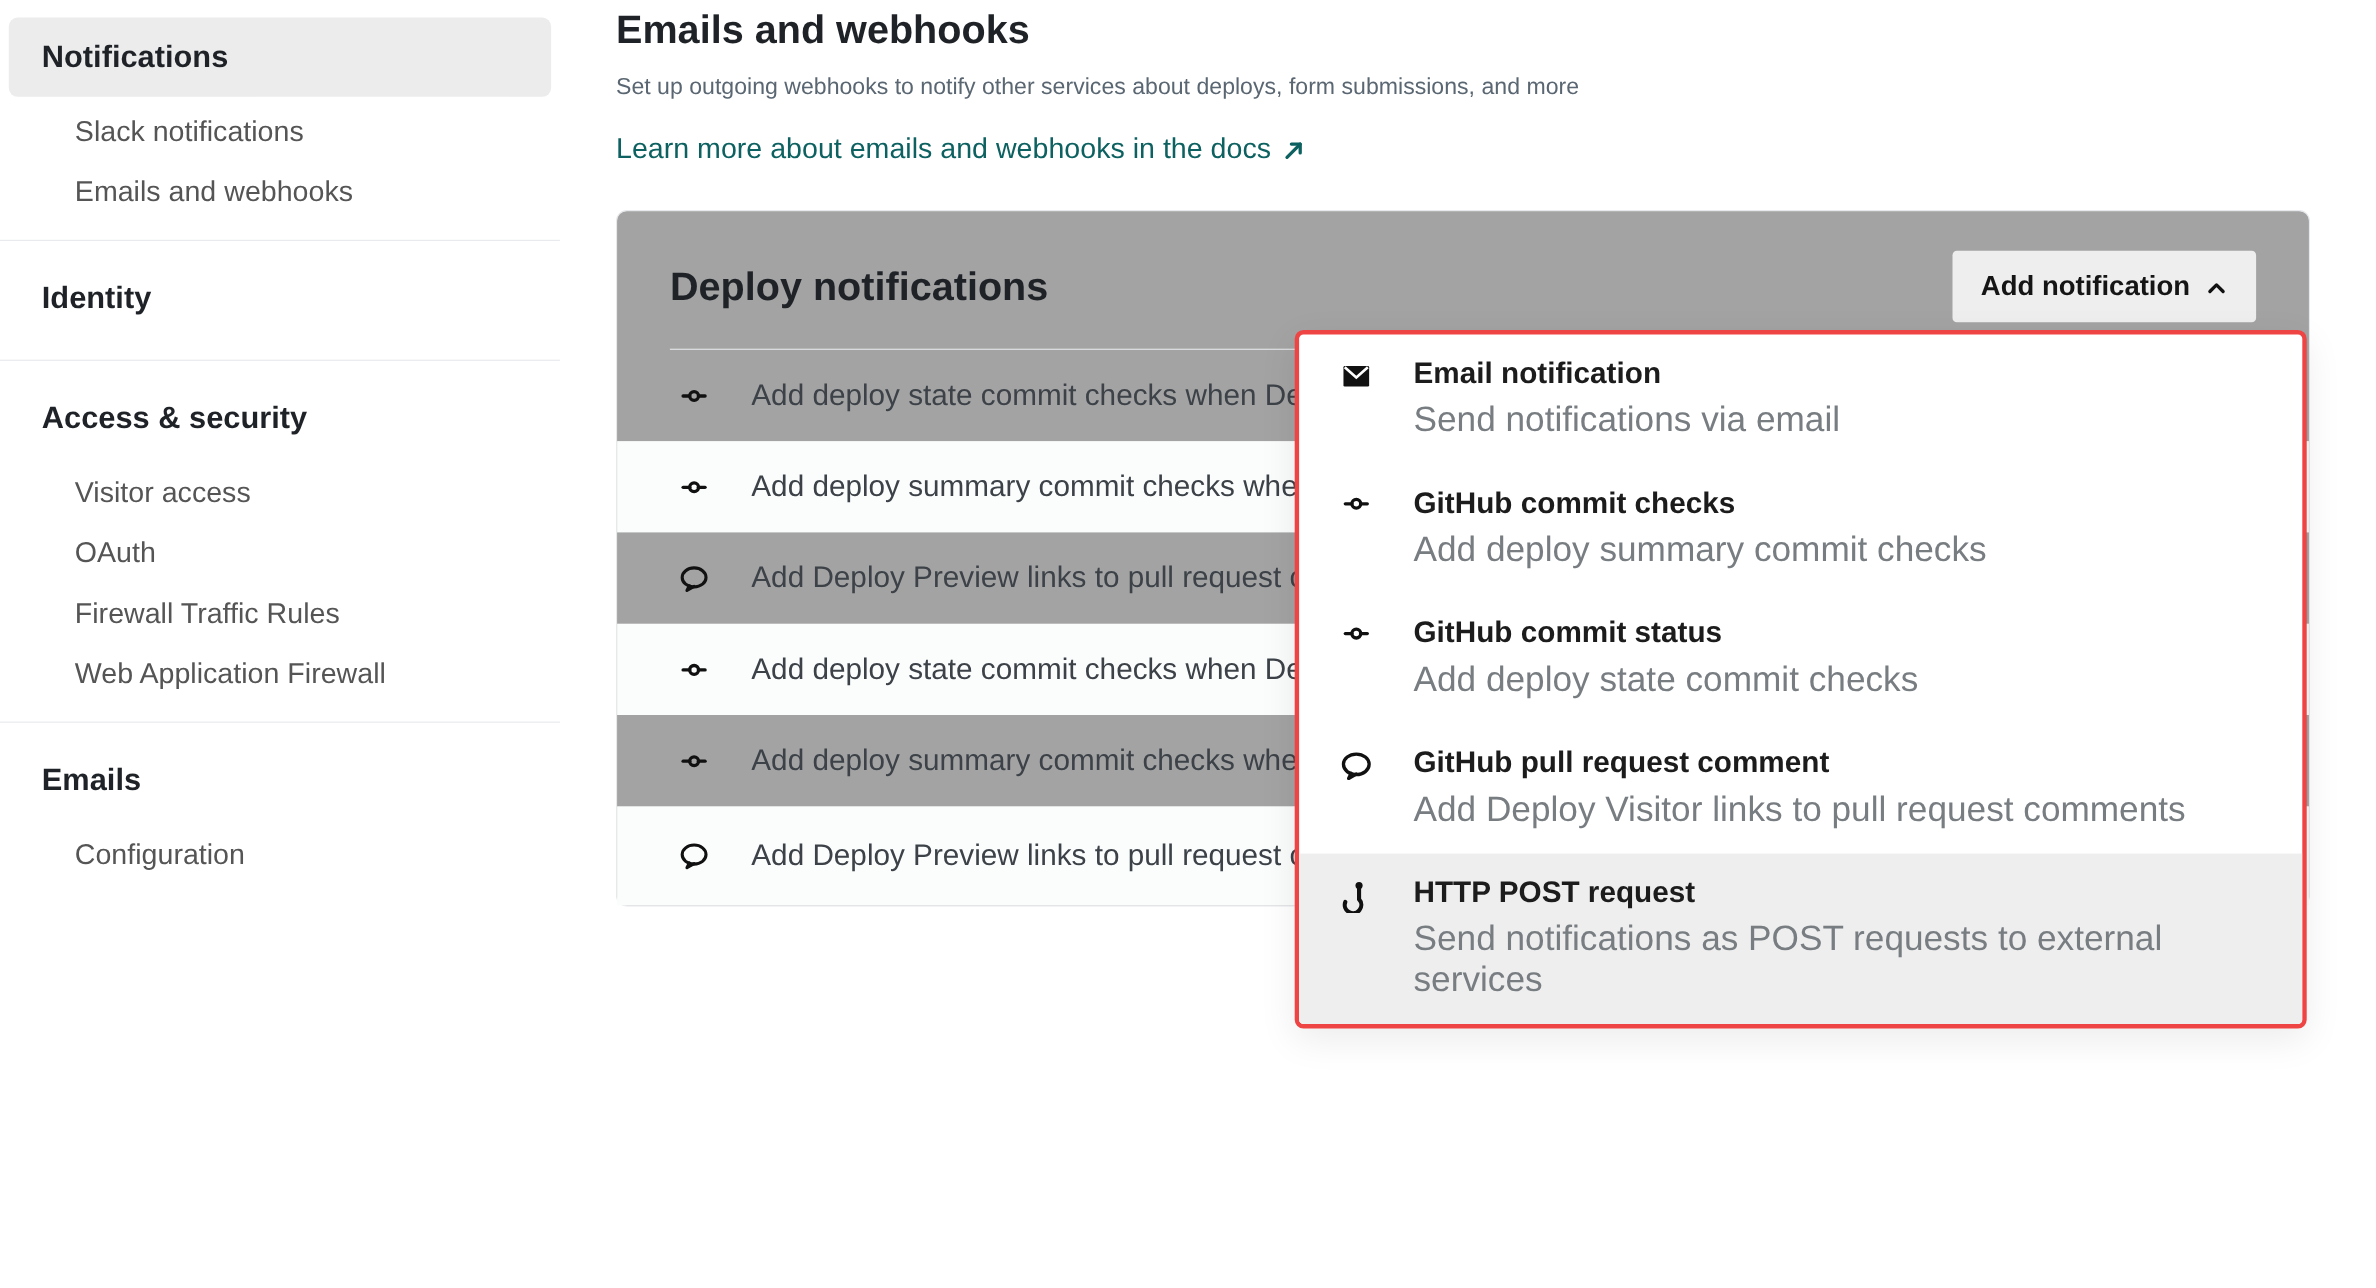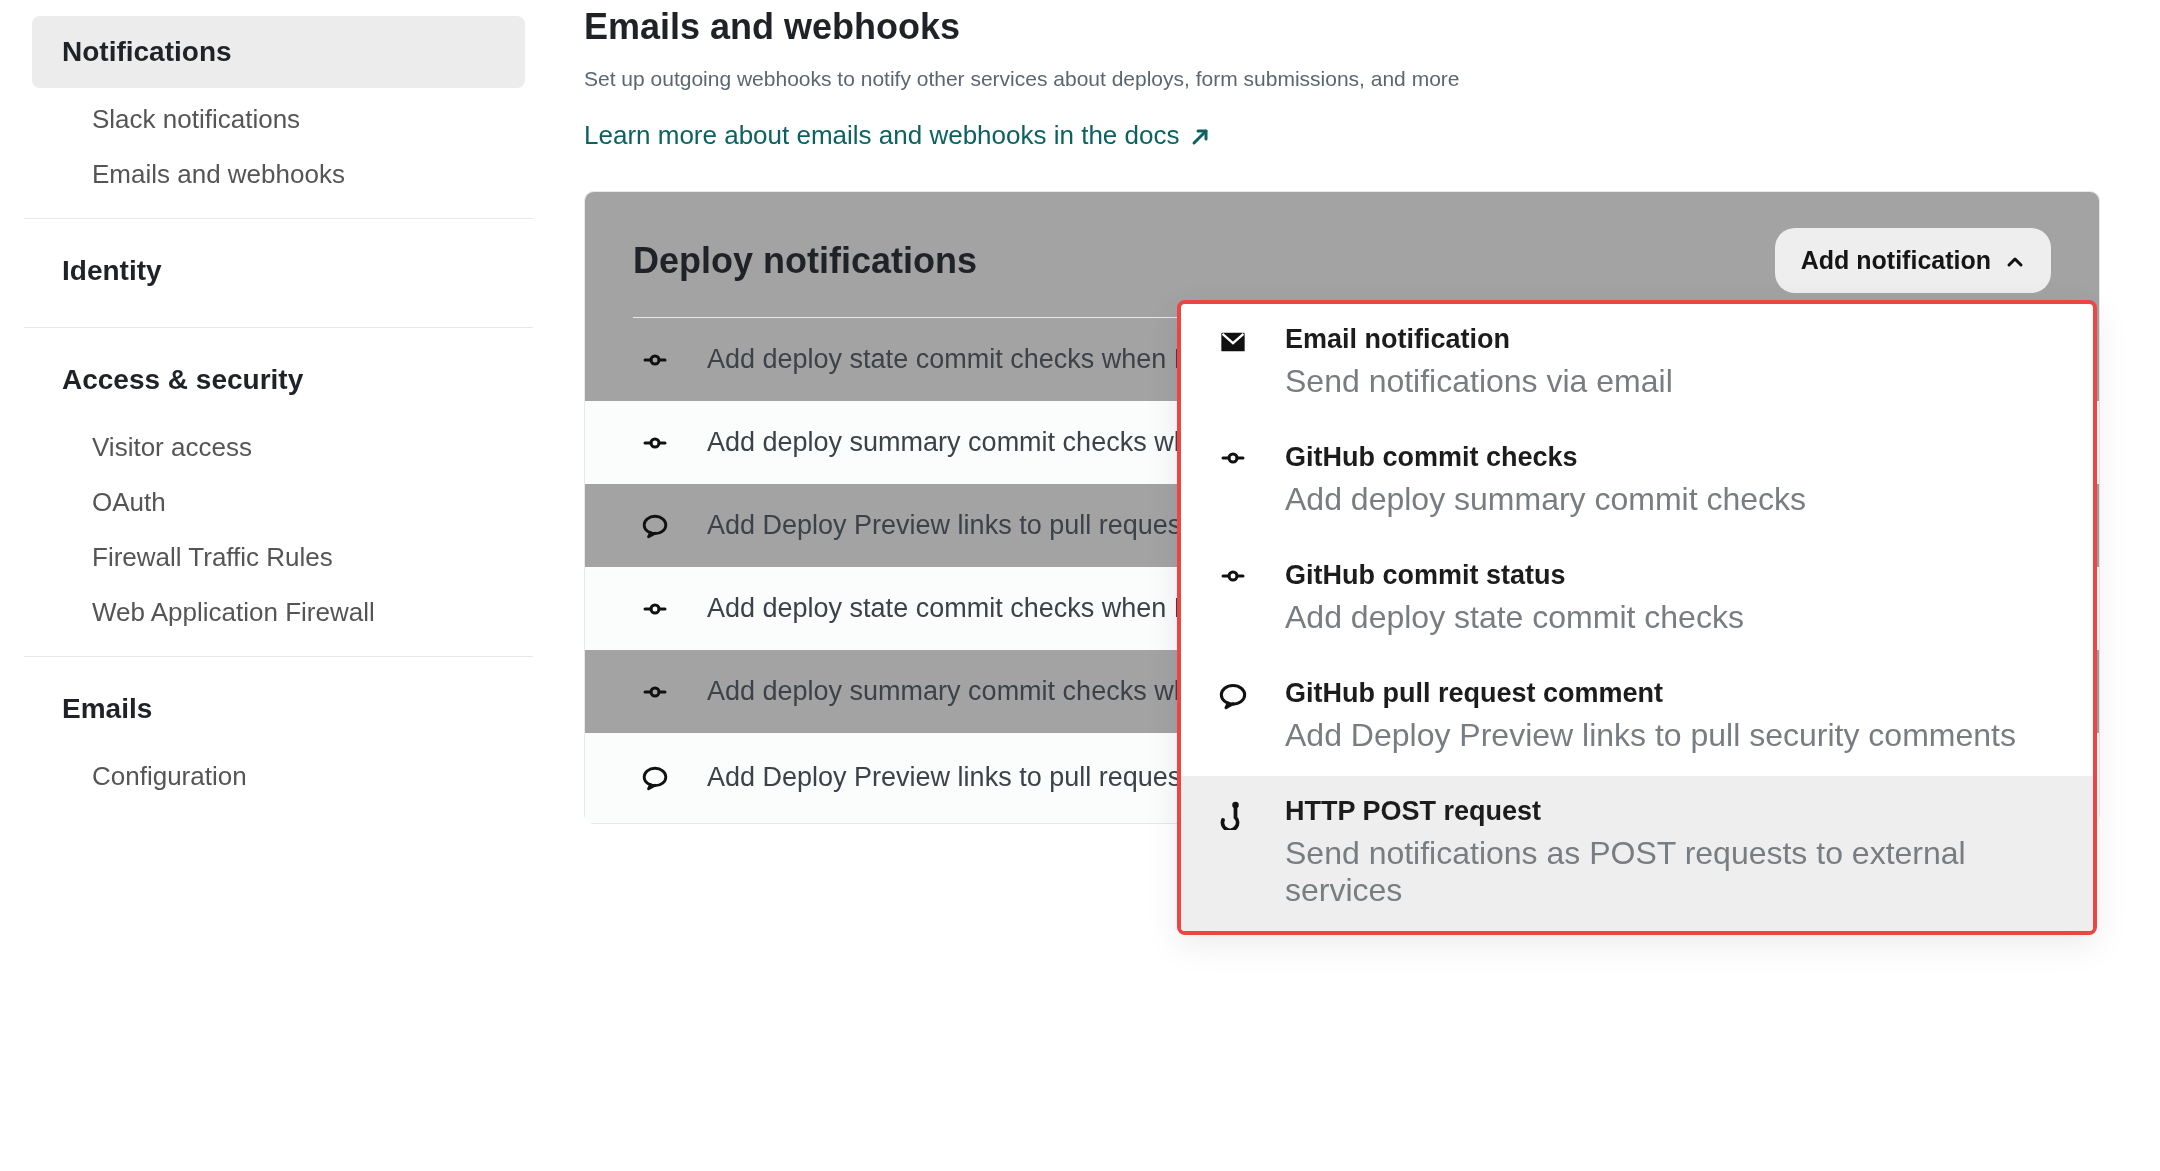--- a/index.html
+++ b/index.html
@@ -1,30 +1,30 @@
 <!DOCTYPE html>
 <html><head>
 <meta charset="utf-8">
 <style>
   * { box-sizing: border-box; margin: 0; padding: 0; }
   body { font-family: -apple-system, BlinkMacSystemFont, "Segoe UI", Helvetica, Arial, sans-serif; color: #1f2328; background: #fff; font-size: 16px; }
-  .layout { display: flex; width: 2160px; height: 1058px; padding-left: 24px; }
+  .layout { display: flex; width: 2160px; height: 1058px; }
   .sidebar { width: 510px; border-right: 1px solid #fff; padding: 0 0 0 0; }
   .side-group { border-bottom: 1px solid #e6e8eb; padding: 16px 8px 20px 8px; }
   .side-heading { font-size: 28px; font-weight: 700; color: #1f2328; padding: 20px 24px 20px 30px; border-radius: 8px; cursor: pointer; }
   .side-heading.active { background: #ececec; }
   .side-item { font-size: 26px; color: #555; padding: 8px 24px 8px 60px; margin-top: 8px; cursor: pointer; }
   .main { flex: 1; padding: 0 60px 0 50px; position: relative; }
   .page-title { font-size: 36px; font-weight: 800; color: #1f2328; margin-top: 6px; }
   .page-sub { font-size: 21px; color: #5a6772; margin-top: 16px; line-height: 1.45; max-width: 1300px; }
   .learn-link { display: inline-flex; align-items: center; gap: 12px; font-size: 26px; font-weight: 400; color: #0d6160; margin-top: 26px; cursor: pointer; }
   .card { border: 1px solid #e6e8eb; border-radius: 10px; margin-top: 40px; position: relative; background: #a3a3a3; overflow: visible; }
   .card-header { display: flex; align-items: center; justify-content: space-between; padding: 36px 48px 24px 48px; }
   .card-title { font-size: 36px; font-weight: 800; }
-  .add-btn { display: inline-flex; align-items: center; gap: 14px; background: #eeeeee; color: #151515; font-weight: 700; font-size: 25px; border: none; border-radius: 20px; padding: 18px 26px; cursor: pointer; }
+  .add-btn { display: inline-flex; align-items: center; gap: 14px; background: #eeeeee; color: #151515; font-weight: 700; font-size: 25px; border: none; border-radius: 4px; padding: 18px 26px; cursor: pointer; }
   .rows-wrap { padding: 0; }
   .notif-row { display: flex; align-items: center; gap: 30px; padding: 26px 48px; }
   .notif-row.alt { background: #fbfcfc; }
   .row-icon { width: 44px; display: flex; justify-content: center; }
   .row-text { font-size: 27px; color: #3c4248; flex: 1; white-space: nowrap; overflow: hidden; text-overflow: ellipsis; }
   .row-text.multiline { white-space: normal; line-height: 1.4; overflow: visible; padding-right: 220px; }
   .options-btn { display: inline-flex; align-items: center; gap: 12px; background: #eaeaea; color: #222; font-weight: 700; font-size: 24px; border: none; border-radius: 8px; padding: 18px 26px; cursor: pointer; position: absolute; right: 60px; bottom: 30px; }
   .hr-thin { height: 1px; background: #e6e8eb; margin: 0 48px; }
   .dropdown { position: absolute; top: 108px; right: 2px; width: 920px; background: #fff; border: 4px solid #ef4444; border-radius: 8px; box-shadow: 0 10px 34px rgba(0,0,0,0.08); z-index: 50; overflow: hidden; }
   .dd-item { display: flex; gap: 28px; padding: 20px 28px 22px 28px; cursor: pointer; align-items: flex-start; }
@@ -218,21 +218,21 @@
           </div>
         </div>
         <div class="dd-item">
           <span class="dd-icon">
               <svg width="34" height="28" viewBox="0 0 24 24">
                 <use href="#icon-comment"></use>
               </svg>
             </span>
           <div class="dd-text">
             <div class="dd-title">GitHub pull request comment</div>
-            <div class="dd-sub">Add Deploy Preview links to pull security comments</div>
+            <div class="dd-sub">Add Deploy Visitor links to pull request comments</div>
           </div>
         </div>
         <div class="dd-item hov">
           <span class="dd-icon">
               <svg width="30" height="30" viewBox="0 0 24 24">
                 <use href="#icon-hook2"></use>
               </svg>
             </span>
           <div class="dd-text">
             <div class="dd-title">HTTP POST request</div>

